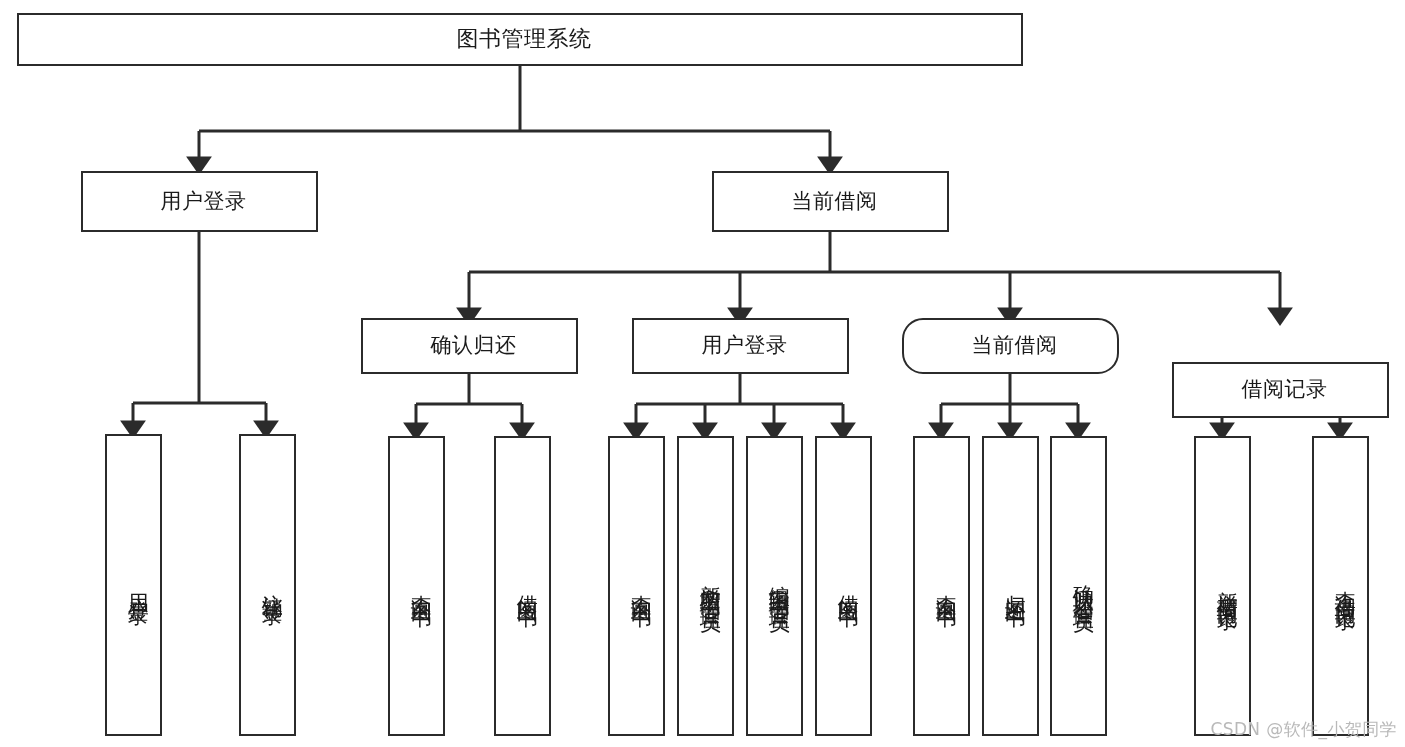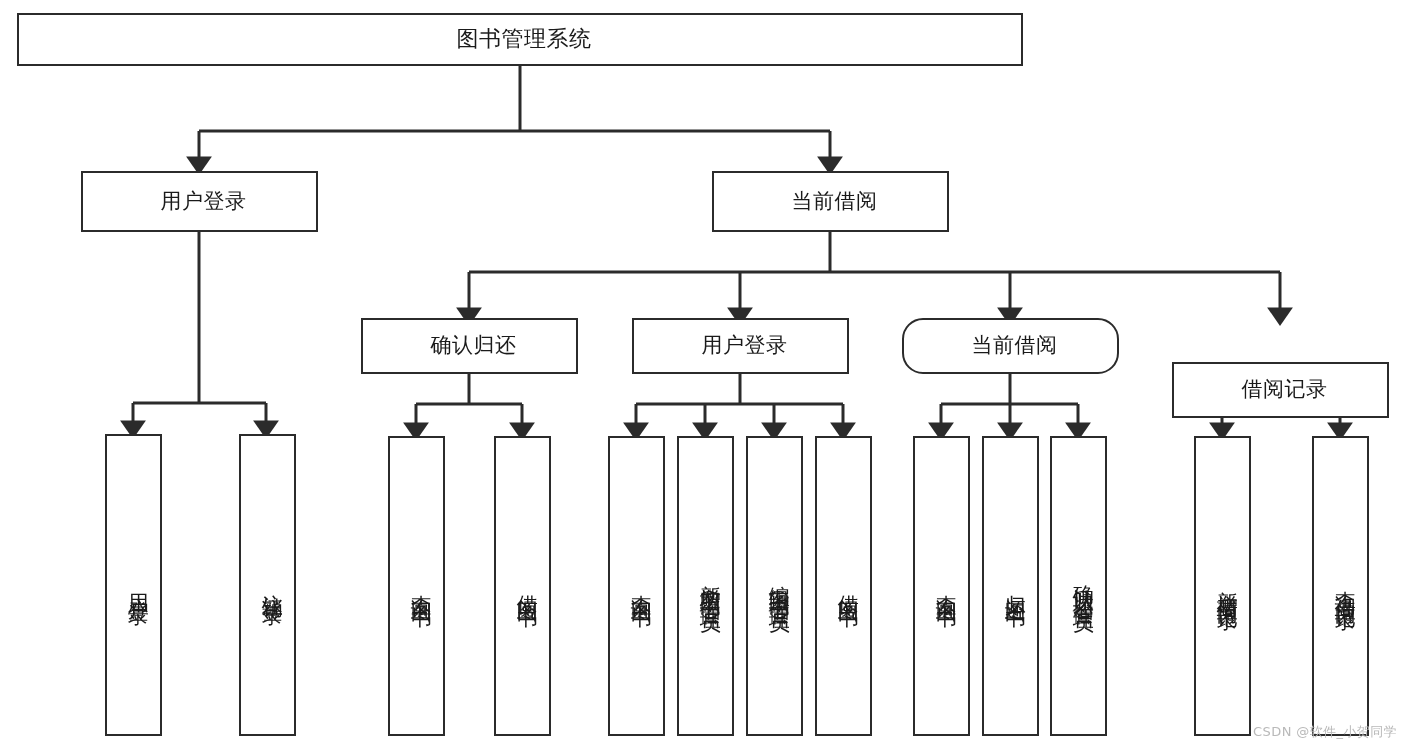--- a/index.html
+++ b/index.html
@@ -51,21 +51,21 @@
     font-size: 21px;
   }
   .node.root .node-label {
     font-size: 22px;
   }
   .watermark {
     position: absolute;
     right: 8px;
     bottom: 6px;
     color: #b9b9b9;
-    font-size: 13px;
+    font-size: 17px;
     letter-spacing: 0.4px;
     z-index: 5;
     white-space: nowrap;
     font-family: "DejaVu Sans", "Liberation Sans", sans-serif;
   }
 </style>
 </head>
 <body>
 
 <div id="diagram-root">

